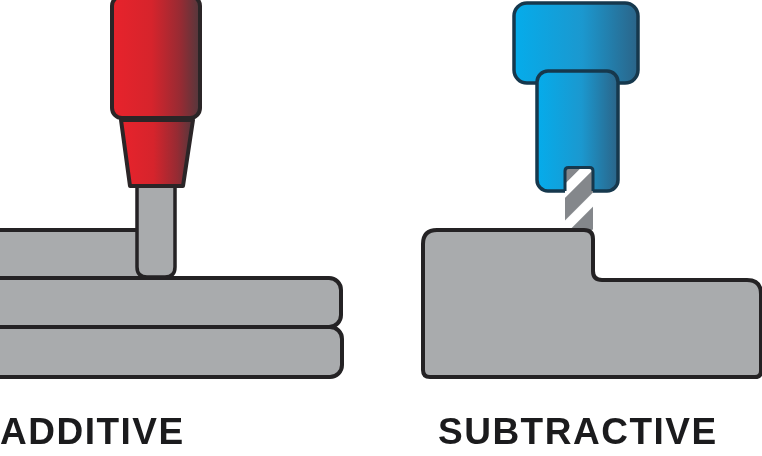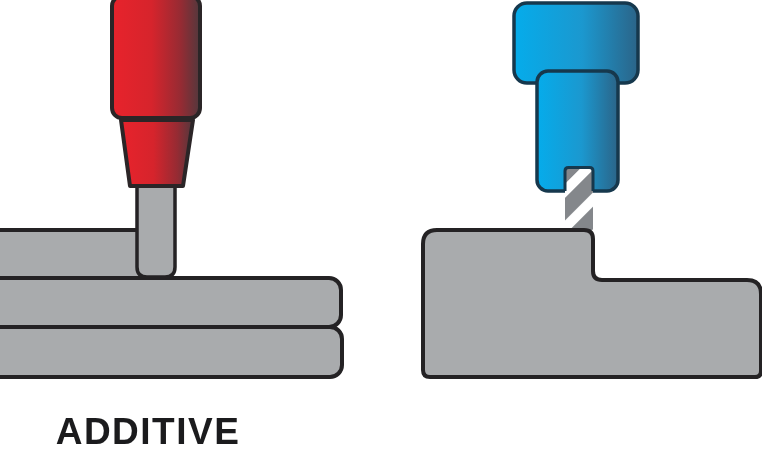--- a/index.html
+++ b/index.html
@@ -9,21 +9,21 @@
     background:#ffffff;
     overflow:hidden;
     font-family:"Liberation Sans", sans-serif;
   }
   .figure{position:absolute;top:0;}
   .figure.left{left:0;}
   .figure.right{left:381px;}
   .caption{
     position:absolute;
     top:411px;
-    text-align:center;
+    text-align:left;
     font-size:37px;
     font-weight:bold;
     letter-spacing:1.5px;
     color:#1b1b1d;
     white-space:nowrap;
   }
   .caption.left{left:0;width:296px;}
   .caption.right{left:438px;width:320px;}
 </style>
 </head>
@@ -72,13 +72,14 @@
     <rect x="156" y="71" width="81" height="120" rx="11" fill="url(#blueGrad)" stroke="#16384d" stroke-width="3.5"></rect>
 
     <rect x="184" y="167" width="28" height="63" fill="url(#stripePat)"></rect>
 
     <path d="M184,191 V171 Q184,167.5 187.5,167.5 H208.5 Q212,167.5 212,171 V191" fill="none" stroke="#16384d" stroke-width="3"></path>
 
     <path d="M56,230 H203 Q212,230 212,239 V271 Q212,280 221,280 H366 Q380,280 380,294 V371 Q380,377 374,377 H49 Q42,377 42,370 V244 Q42,230 56,230 Z" fill="#a9abad" stroke="#242224" stroke-width="4"></path>
   </svg>
 
   <div class="caption left">ADDITIVE</div>
+  <div class="caption right">SUBTRACTIVE</div>
 </div>
 
 </body></html>

